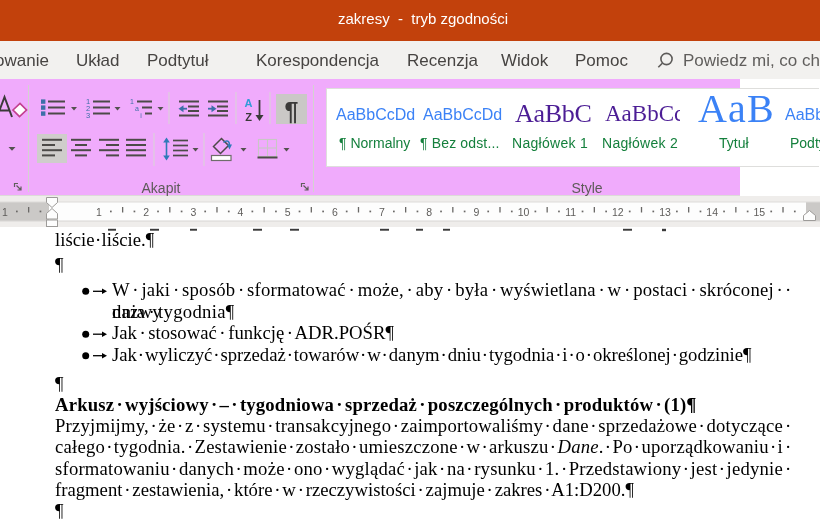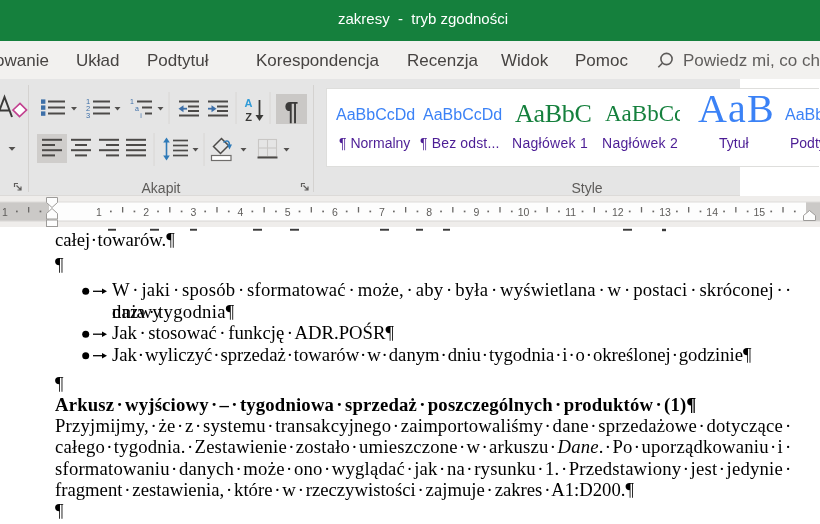--- a/index.html
+++ b/index.html
@@ -1,28 +1,28 @@
 <!DOCTYPE html>
 <html><head>
 <meta charset="utf-8">
 <style>
   * { margin:0; padding:0; box-sizing:border-box; }
   html,body { width:820px; height:524px; overflow:hidden; }
   body { position:relative; font-family:"Liberation Sans", sans-serif; background:#ffffff; }
   .abs { position:absolute; }
-  #titlebar { left:0; top:0; width:820px; height:41px; background:#15803d; color:#ffffff;
+  #titlebar { left:0; top:0; width:820px; height:41px; background:#c2410c; color:#ffffff;
     font-size:15px; text-align:center; line-height:37px; }
   #tabrow { left:0; top:41px; width:820px; height:38px; background:#f2f1ef; }
   .tab { position:absolute; top:11.2px; line-height:17px; font-size:17px; color:#474442; white-space:nowrap; }
-  #ribbon { left:0; top:79px; width:740px; height:117px; background:#e5e5e5; border-bottom:1px solid #dcdad8; }
+  #ribbon { left:0; top:79px; width:740px; height:117px; background:#f0abfc; border-bottom:1px solid #dcdad8; }
   .grplabel { position:absolute; font-size:14px; line-height:14px; color:#5d5b59; text-align:center; white-space:nowrap; }
   #gallery { position:absolute; left:326px; top:9px; width:493px; height:79px; background:#ffffff; border:1px solid #dededc; border-right:none; }
   .ssample { position:absolute; white-space:nowrap; color:#3b82f6; }
-  .slabel { position:absolute; font-size:14px; line-height:14px; color:#4c1d95; white-space:nowrap; }
-  .blue { color:#15803d; }
+  .slabel { position:absolute; font-size:14px; line-height:14px; color:#15803d; white-space:nowrap; }
+  .blue { color:#4c1d95; }
   #doc { left:0; top:221px; width:820px; height:303px; background:#ffffff; }
   .dl { position:absolute; white-space:nowrap; font-family:"Liberation Serif", serif; font-size:18.7px; color:#000000; line-height:21.3px; word-spacing:-3.1px; }
   .just { text-align:justify; text-align-last:justify; white-space:normal; word-spacing:-4.5px; letter-spacing:0.2px; }
   svg { position:absolute; left:0; top:0; }
 </style>
 </head>
 <body>
 
 <div id="titlebar" class="abs"><span style="padding-left:26px">zakresy&nbsp;&nbsp;-&nbsp;&nbsp;tryb zgodności</span></div>
 
@@ -299,21 +299,21 @@
     <line x1="93" y1="334.2" x2="103.5" y2="334.2"></line>
     <line x1="93" y1="355.7" x2="103.5" y2="355.7"></line>
   </g>
   <g fill="#000000">
     <polygon points="107,291.3 102,288.5 102,294.1"></polygon>
     <polygon points="107,334.2 102,331.4 102,337"></polygon>
     <polygon points="107,355.7 102,352.9 102,358.5"></polygon>
   </g>
 </svg>
 
-<div class="dl" style="left:55px; top:229px; word-spacing:-4.2px;">całej · towarów.¶</div>
+<div class="dl" style="left:55px; top:229px; word-spacing:-4.2px;">liście · liście.¶</div>
 <div class="dl" style="left:55px; top:254px;">¶</div>
 
 <div class="dl just" style="left:112px; top:279.3px; width:671px;">W · jaki · sposób · sformatować · może, · aby · była · wyświetlana · w · postaci · skróconej · nazwy</div>
 <div class="dl" style="left:785px; top:279.3px;">·</div>
 <div class="dl" style="left:785px; top:414.7px;">·</div>
 <div class="dl" style="left:785px; top:436.2px;">·</div>
 <div class="dl" style="left:785px; top:457.6px;">·</div>
 <div class="dl" style="left:112px; top:300.8px; word-spacing:-1.9px; letter-spacing:0.3px;">dnia · tygodnia¶</div>
 
 <div class="dl" style="left:112px; top:322.2px; word-spacing:-2.1px;">Jak · stosować · funkcję · ADR.POŚR¶</div>

